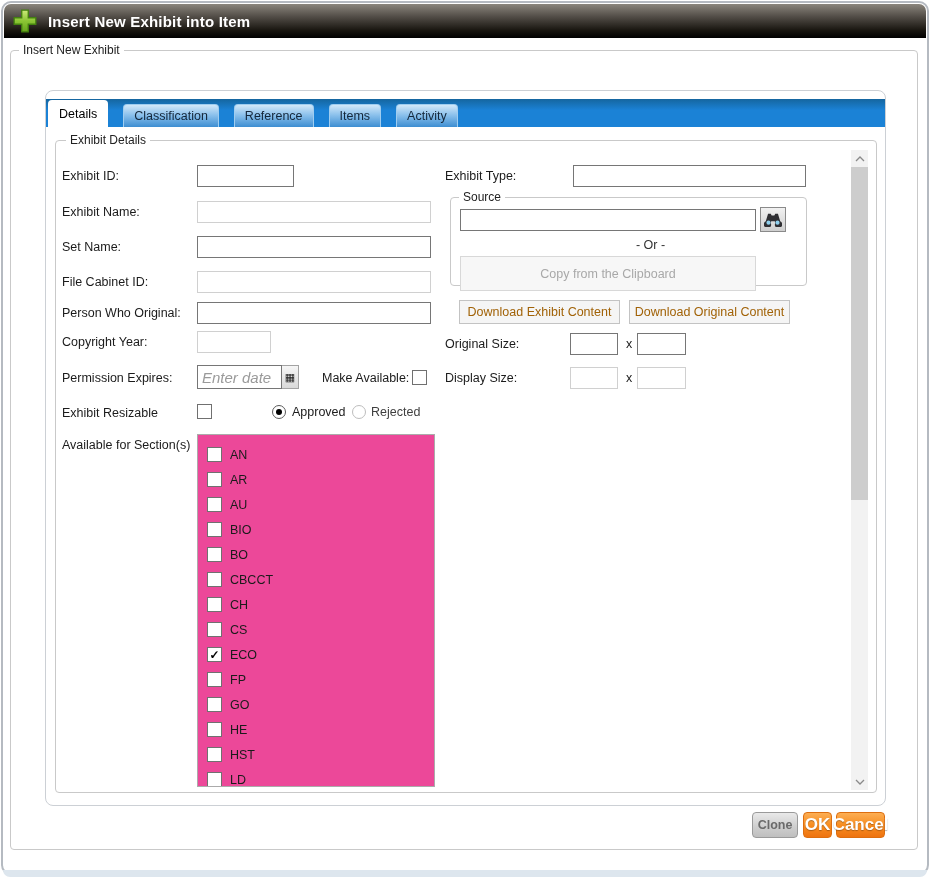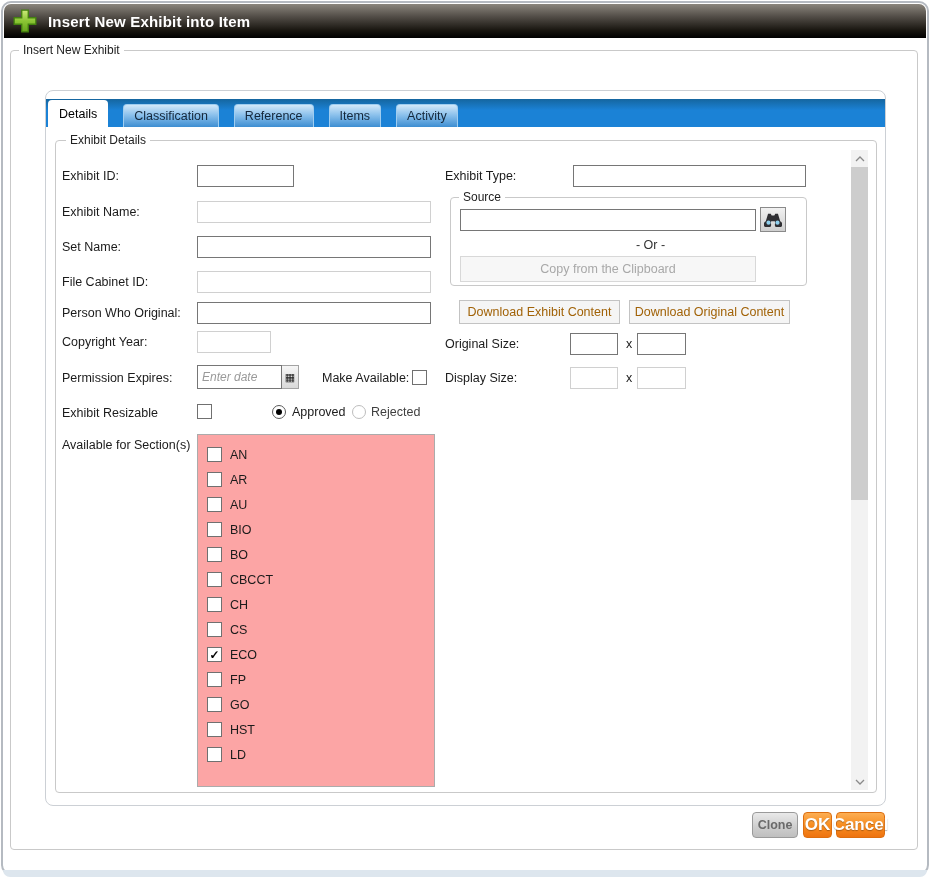--- a/index.html
+++ b/index.html
@@ -34,39 +34,39 @@
     display:flex; align-items:flex-end; padding-left:2px; }
   .tab { height:23px; padding:0 10px; margin-right:15px; display:flex; align-items:center;
     font-size:12.5px; color:#14273b; border:1px solid #9fcdf0; border-bottom:none;
     border-radius:4px 4px 0 0;
     background:linear-gradient(180deg,#d2e8f9 0%,#8cc1ec 45%,#3d8ed2 100%); cursor:default; }
   .tab.active { height:27px; background:#fff; color:#000; border:none; padding:0 11px; }
 
   
   .lbl { position:absolute; font-size:12.5px; color:#1b1b1b; line-height:22px; white-space:nowrap; }
   .inp { position:absolute; height:22px; border:1px solid #767676; background:#fff;
-    font-family:"Liberation Sans",sans-serif; font-size:12px; padding:1px 4px; color:#111; outline:none; }
+    font-family:"Liberation Sans",sans-serif; font-size:15px; padding:1px 4px; color:#111; outline:none; }
   .inp.dim { border-color:#d0d0d0; }
   .inp.date { font-style:italic; }
   .inp.date::placeholder { color:#9a9a9a; font-style:italic; }
 
   .cb { width:15px; height:15px; border:1px solid #707070; background:#fff; display:flex;
     align-items:center; justify-content:center; font-size:12px; color:#000; line-height:1; flex:0 0 15px; }
   .cb.checked::before { content:"\2713"; font-weight:bold; }
   .radio { position:absolute; width:14px; height:14px; border:1px solid #5a5a5a; border-radius:50%;
     background:#fff; }
   .radio.selected::after { content:""; position:absolute; left:3px; top:3px; width:6px; height:6px;
     border-radius:50%; background:#000; }
   .radio.dim { border-color:#bdbdbd; }
 
   .cal-btn { position:absolute; width:17px; height:24px; border:1px solid #a3a3a3; border-left:none;
     background:linear-gradient(180deg,#f6f6f6,#d9d9d9); display:flex; align-items:center; justify-content:center;
     font-size:11px; color:#1a1a1a; cursor:default; }
 
-  .listbox { position:absolute; border:1px solid #ababab; background:#fca5a5; overflow:hidden; padding-top:7px; }
+  .listbox { position:absolute; border:1px solid #ababab; background:#ec4899; overflow:hidden; padding-top:7px; }
   .sect-row { display:flex; align-items:center; height:25px; padding-left:9px; gap:8px;
     font-size:12.5px; color:#1b1b1b; }
 
   
   .btn-flat { position:absolute; border:1px solid #c3c3c3; background:#f5f5f5; color:#a16207;
     font-size:12.5px; display:flex; align-items:center; justify-content:center; cursor:default; }
   .btn-flat.lighter { border-color:#d8d8d8; color:#a8a8a8; background:#f7f7f7; }
   .binoc-btn { position:absolute; width:26px; height:25px; border:1px solid #8a8a8a;
     background:linear-gradient(180deg,#f1f1f1,#cfcfcf); display:flex; align-items:center; justify-content:center; }
   .or-text { position:absolute; font-size:12.5px; color:#333; text-align:center;margin-left:22px; }
@@ -199,20 +199,24 @@
       <div class="sect-row">
         <span class="cb" style="position: static;"></span>
         <span>FP</span>
       </div>
       <div class="sect-row">
         <span class="cb" style="position: static;"></span>
         <span>GO</span>
       </div>
       <div class="sect-row">
         <span class="cb" style="position: static;"></span>
+        <span>HE</span>
+      </div>
+      <div class="sect-row">
+        <span class="cb" style="position: static;"></span>
         <span>HST</span>
       </div>
       <div class="sect-row">
         <span class="cb" style="position: static;"></span>
         <span>LD</span>
       </div>
     </div>
 
   <span class="lbl" style="left:445px; top:165px;">Exhibit Type:</span>
   <input class="inp" style="left: 573px; top: 165px; width: 233px;">
@@ -222,21 +226,21 @@
   </div>
   <input class="inp" style="left: 460px; top: 209px; width: 296px;">
   <div class="binoc-btn" style="left:760px; top:207px;">
     <svg width="18" height="15" viewBox="0 0 20 16">
       <path fill="#2f2f33" d="M4.5 1.5h3l1 2h3l1-2h3l2.5 8.5a4 4 0 1 1-5.5 2l-.5-2h-4l-.5 2a4 4 0 1 1-5.5-2z"></path>
       <circle cx="5" cy="11.5" r="2.3" fill="#8fd0ee"></circle>
       <circle cx="15" cy="11.5" r="2.3" fill="#8fd0ee"></circle>
     </svg>
   </div>
   <span class="or-text" style="left:450px; top:238px; width:357px;">- Or -</span>
-  <div class="btn-flat lighter" style="left:460px; top:256px; width:296px; height:26px;">Copy from the Clipboard</div>
+  <div class="btn-flat lighter" style="left:460px; top:256px; width:296px; height:35px;">Copy from the Clipboard</div>
 
   <div class="btn-flat" style="left:459px; top:300px; width:161px; height:24px;">Download Exhibit Content</div>
   <div class="btn-flat" style="left:629px; top:300px; width:161px; height:24px;">Download Original Content</div>
 
   <span class="lbl" style="left:445px; top:333px;">Original Size:</span>
   <input class="inp" style="left: 570px; top: 333px; width: 48px;">
   <span class="lbl" style="left:626px; top:333px;">x</span>
   <input class="inp" style="left: 637px; top: 333px; width: 49px;">
 
   <span class="lbl" style="left:445px; top:367px;">Display Size:</span>

